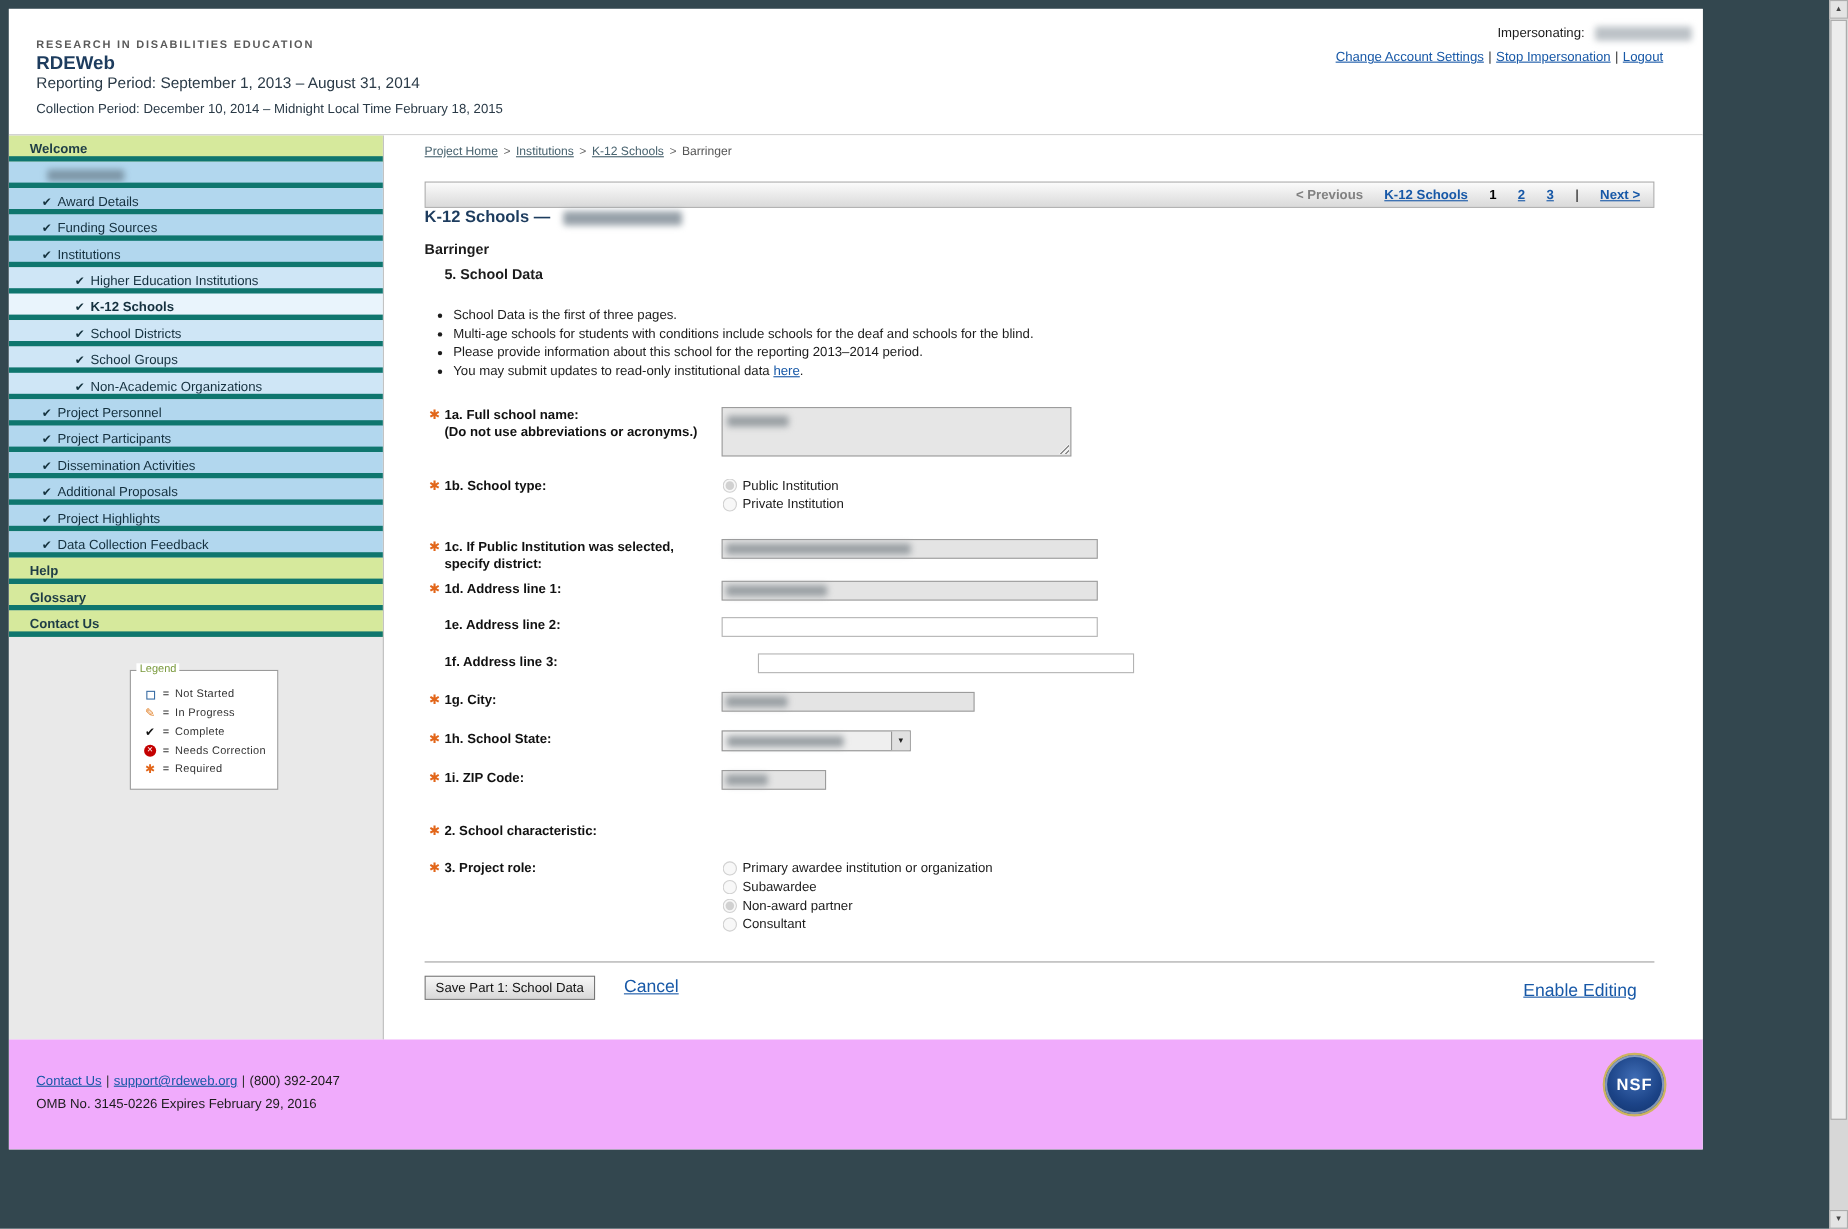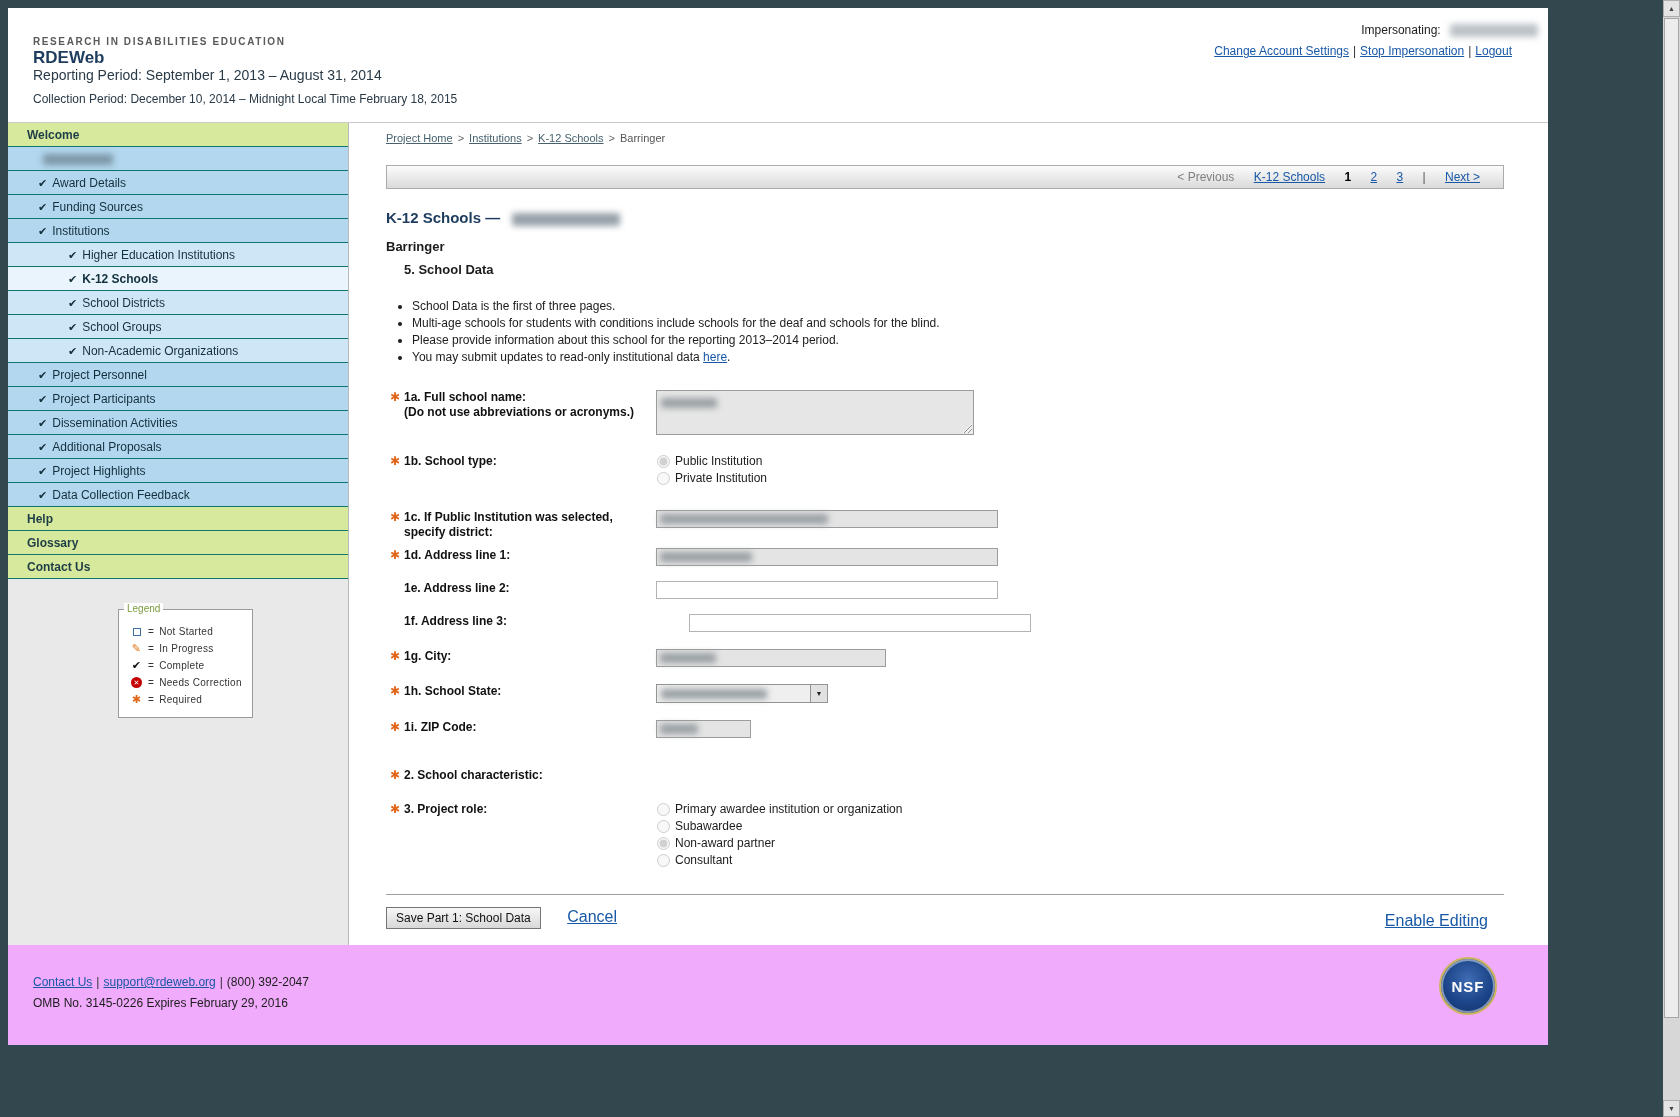--- a/index.html
+++ b/index.html
@@ -31,21 +31,21 @@
   .hdr-rp  { position:absolute; left:25px; top:59px; font-size:14px; color:#2a3a47; }
   .hdr-cp  { position:absolute; left:25px; top:84px; font-size:12px; color:#2a3a47; }
   .hdr-right { position:absolute; right:10px; top:15px; text-align:right; font-size:12px; color:#1c1c1c; }
   .hdr-links { margin-top:7px; margin-right:26px; }
 
   
   .body-row { display:flex; width:100%; min-height:822px; }
 
   
   .sidebar { flex:0 0 341px; width:341px; background:#e9e9e9; border-right:1px solid #b9b9b9; }
-  .nav-row { height:24px; line-height:24px; border-bottom:1px solid #0f766e; font-size:12px; color:#14303e;
+  .nav-row { height:24px; line-height:24px; border-bottom:5px solid #0f766e; font-size:12px; color:#14303e;
              cursor:pointer; white-space:nowrap; overflow:hidden; }
   .nav-green { background:#d6e99c; font-weight:bold; padding-left:19px; color:#1e3d46; }
   .nav-award { background:#b2d7ee; padding-left:35px; }
   .nav-blue  { background:#b2d7ee; padding-left:30px; }
   .nav-sub   { background:#cfe6f6; padding-left:60px; }
   .nav-sel   { background:#e9f4fc; }
   .chk { margin-right:5px; font-size:11px; color:#13303c; }
 
   
   .legend { margin:30px 0 0 110px; width:135px; background:#fff; border:1px solid #9a9a9a;
@@ -60,27 +60,27 @@
                 line-height:11px; text-align:center; font-weight:bold; display:inline-block; }
   .icn-req    { color:#e2661a; font-size:11px; font-weight:bold; }
 
   
   .main { flex:1; padding:9px 44px 0 37px; position:relative; background:#fff; }
   .breadcrumb { font-size:11px; color:#555; }
   .breadcrumb a { color:#47626e; text-decoration:underline; }
   .bsep { color:#666; padding:0 5px; }
 
   .pager { margin-top:21px; height:24px; line-height:22px; border:1px solid #ababab;
-           background:linear-gradient(#fbfbfb,#dadada); text-align:right; padding-right:23px; font-size:12px; color:#333; }
+           background:linear-gradient(#fbfbfb,#dadada); text-align:right; padding-right:12px; font-size:12px; color:#333;font-weight:bold; }
   .pager > * { margin-left:16px; }
   .pager .dim { color:#808080; }
   .pager b { color:#000; }
   .psep { color:#555; }
 
-  .page-title { margin-top:20px; font-size:15px; font-weight:bold; color:#1d3c5e; }
+  .page-title { font-size:15px; font-weight:bold; color:#1d3c5e; }
   .school-name { margin-top:13px; font-size:13px; font-weight:bold; color:#1c1c1c; }
   .section-title { margin-top:8px; margin-left:18px; font-size:13px; font-weight:bold; color:#1c1c1c; }
 
   .bullets { margin:22px 0 0 12px; padding-left:14px; font-size:12px; color:#1c1c1c; }
   .bullets li { margin-bottom:3px; }
 
   .form { margin-top:26px; margin-left:4px; font-size:12px; }
   .frow { display:flex; margin-bottom:15px; }
   .flabel { width:266px; flex:0 0 266px; display:flex; font-weight:bold; color:#111; line-height:15px; }
   .req { width:14px; flex:0 0 14px; color:#e2661a; font-weight:bold; font-size:12px; }
@@ -109,21 +109,21 @@
   .hr { border:none; border-top:1px solid #a0a0a0; margin:24px 0 0 0; }
   .actions { position:relative; margin-top:12px; height:34px; }
   .btn { font-size:12px; color:#111; background:linear-gradient(#f7f7f7,#d8d8d8); border:1px solid #767676;
          padding:3px 9px; font-family:inherit; cursor:pointer; }
   .cancel { margin-left:22px; }
   .enable { position:absolute; right:16px; top:5px; }
 
   
   .footer { position:relative; height:100px; padding:30px 0 0 25px; font-size:12px; color:#1c1c1c; background:#f0abfc; }
   .omb { margin-top:7px; }
-  .nsf { position:absolute; right:51px; top:12px; width:58px; height:58px; border-radius:50%;
+  .nsf { position:absolute; right:33px; top:12px; width:58px; height:58px; border-radius:50%;
          background:radial-gradient(circle at 50% 38%, #3f6cb4 0%, #1c4488 55%, #0f2f66 100%);
          border:2px solid #cdb45e; box-shadow:inset 0 0 0 2px rgba(255,255,255,.45);
          display:flex; align-items:center; justify-content:center;
          color:#fff; font-weight:bold; font-size:15px; letter-spacing:1px; }
 
   
   .rd { display:inline-block; height:12px; border-radius:2px; filter:blur(3px); background:#a2a9ae; vertical-align:middle; }
 </style>
 </head>
 <body>

